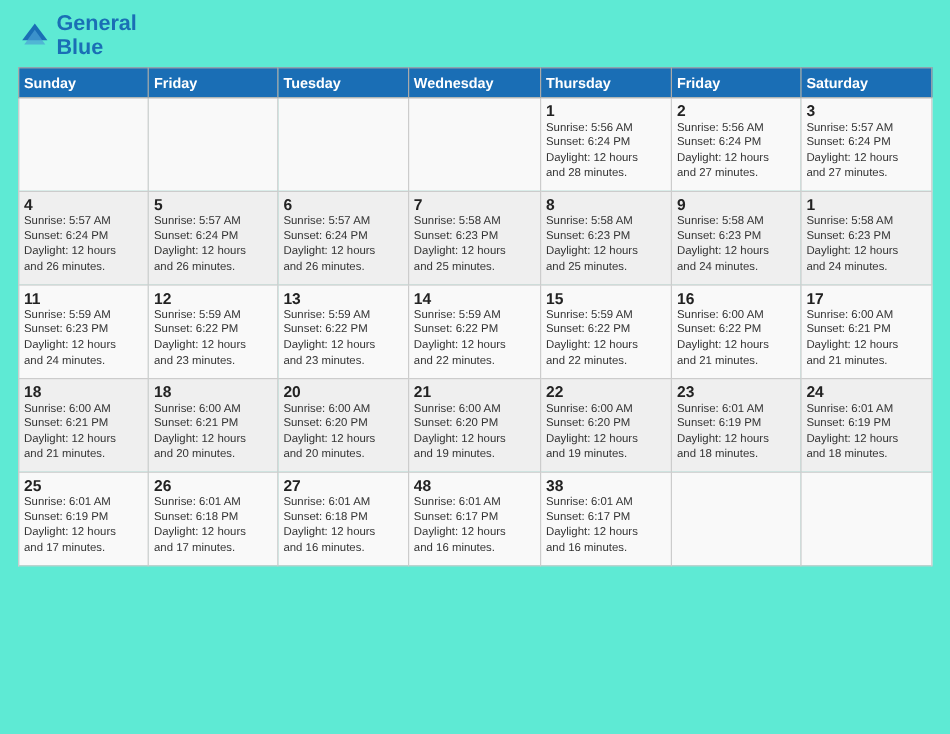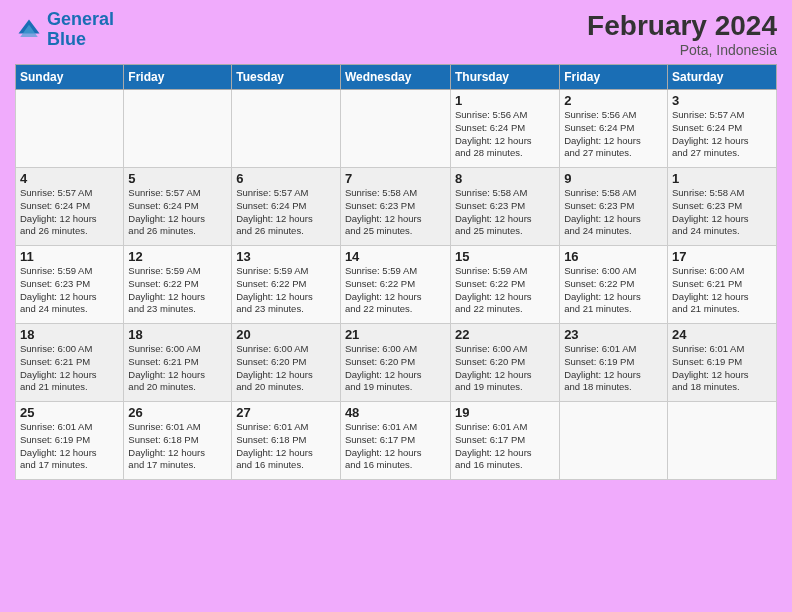--- a/index.html
+++ b/index.html
@@ -7,21 +7,21 @@
       font-family: Arial, sans-serif;
       background: #fff;
       width: 792px;
       height: 612px;
       overflow: hidden;
     }
     .page {
       width: 792px;
       height: 612px;
       padding: 10px 15px 10px 15px;
-      background: #f0abfc;
+      background: #5eead4;
     }
     .header {
       display: flex;
       justify-content: space-between;
       align-items: flex-start;
       margin-bottom: 6px;
     }
     .logo {
       display: flex;
       align-items: center;
@@ -110,24 +110,20 @@
     <div class="logo">
       <svg class="logo-icon" viewBox="0 0 32 32">
         <polygon points="16,4 28,20 4,20" fill="#1a6eb5"></polygon>
         <polygon points="16,10 26,24 6,24" fill="#4a9fd4" opacity="0.7"></polygon>
       </svg>
       <div class="logo-text">
         <div><span>General</span></div>
         <div><span style="color:#1a6eb5">Blue</span></div>
       </div>
     </div>
-    <div class="title-block">
-      <div class="main-title">February 2024</div>
-      <div class="subtitle">Pota, Indonesia</div>
-    </div>
   </div>
 
   <table class="calendar">
     <thead>
       <tr>
       <th>Sunday</th>
           <th>Friday</th>
           <th>Tuesday</th>
           <th>Wednesday</th>
           <th>Thursday</th>
@@ -255,21 +251,21 @@
           </td>
           <td>
             <span class="day-number">27</span>
             <div class="day-info">Sunrise: 6:01 AM<br>Sunset: 6:18 PM<br>Daylight: 12 hours<br>and 16 minutes.</div>
           </td>
           <td>
             <span class="day-number">48</span>
             <div class="day-info">Sunrise: 6:01 AM<br>Sunset: 6:17 PM<br>Daylight: 12 hours<br>and 16 minutes.</div>
           </td>
           <td>
-            <span class="day-number">19</span>
+            <span class="day-number">38</span>
             <div class="day-info">Sunrise: 6:01 AM<br>Sunset: 6:17 PM<br>Daylight: 12 hours<br>and 16 minutes.</div>
           </td>
           <td class="empty-cell"></td>
           <td class="empty-cell"></td>
         </tr>
       </tbody>
   </table>
 </div>
 
 </body></html>

